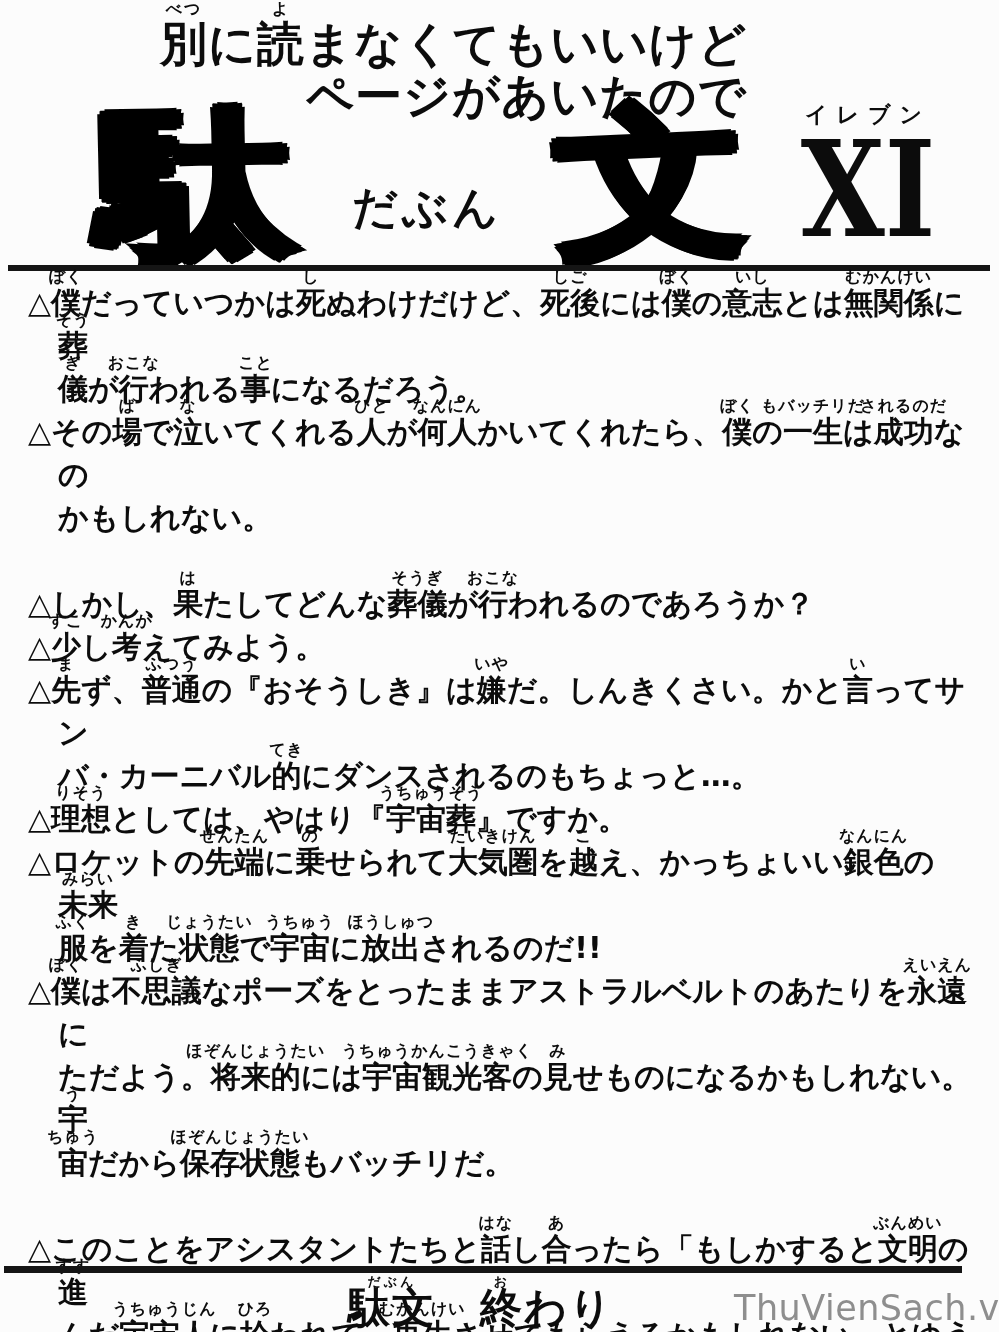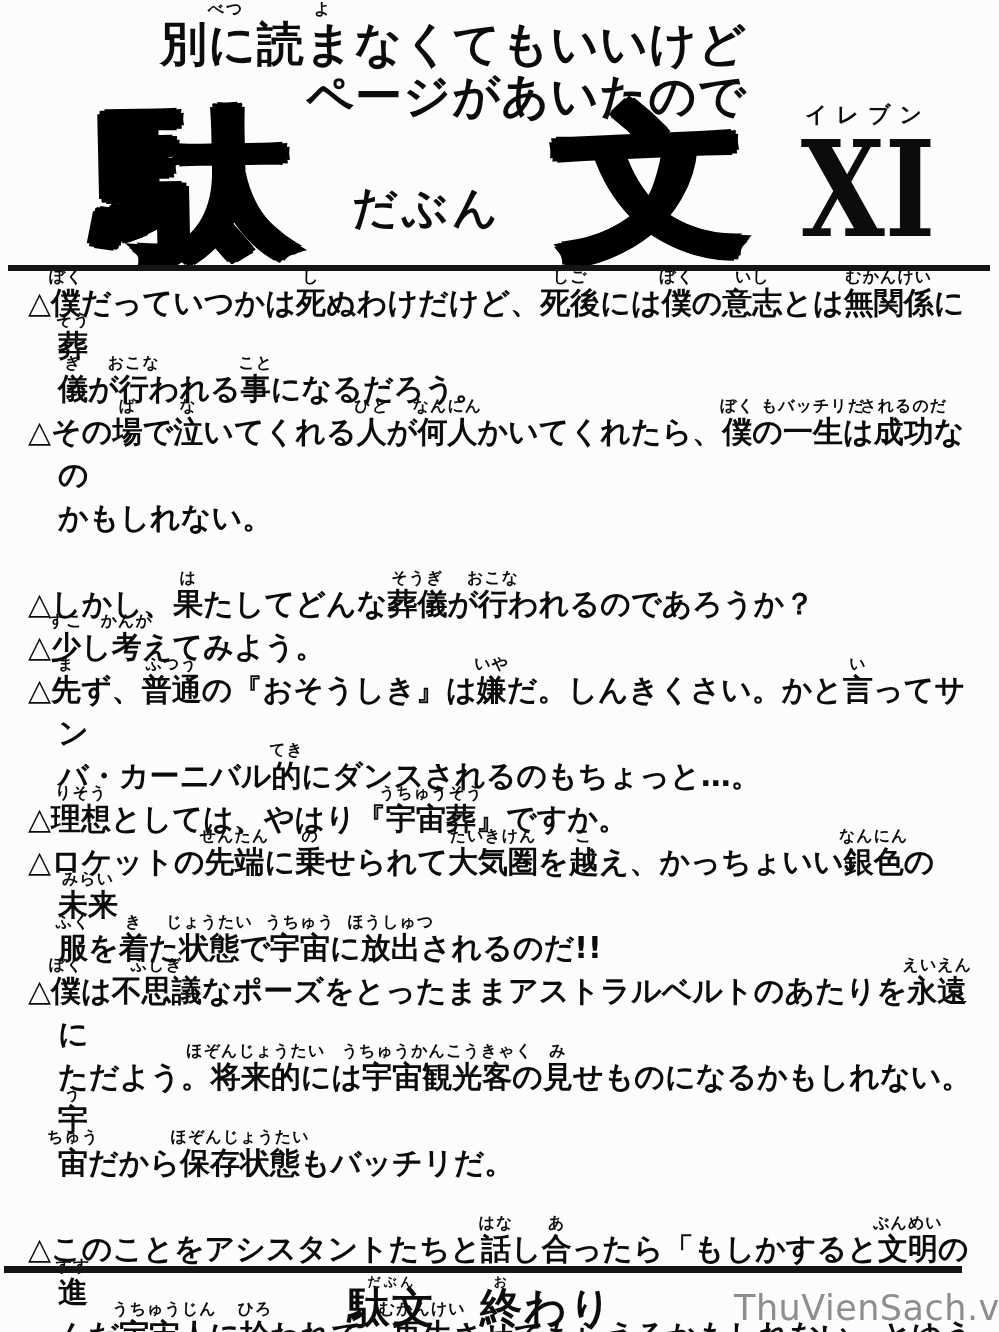--- a/index.html
+++ b/index.html
@@ -20,21 +20,21 @@
     line-height:56px;
     white-space:nowrap;
   }
   .hline ruby, .ftext ruby, .para ruby{
     display:inline-block;
     position:relative;
     text-indent:0;
   }
   .hline rt{
     display:block;position:absolute;left:50%;top:-13px;transform:translateX(-50%);
-    font-size:16px;line-height:12px;font-weight:bold;white-space:nowrap;letter-spacing:2px;margin-left:42px;
+    font-size:16px;line-height:12px;font-weight:bold;white-space:nowrap;letter-spacing:2px;
   }
   .hline1{left:160px;top:16px;}
   .hline2{left:306px;top:68px;}
   
   .brush{
     position:absolute;
     font-weight:bold;
     font-size:160px;
     line-height:150px;
     color:#000;

